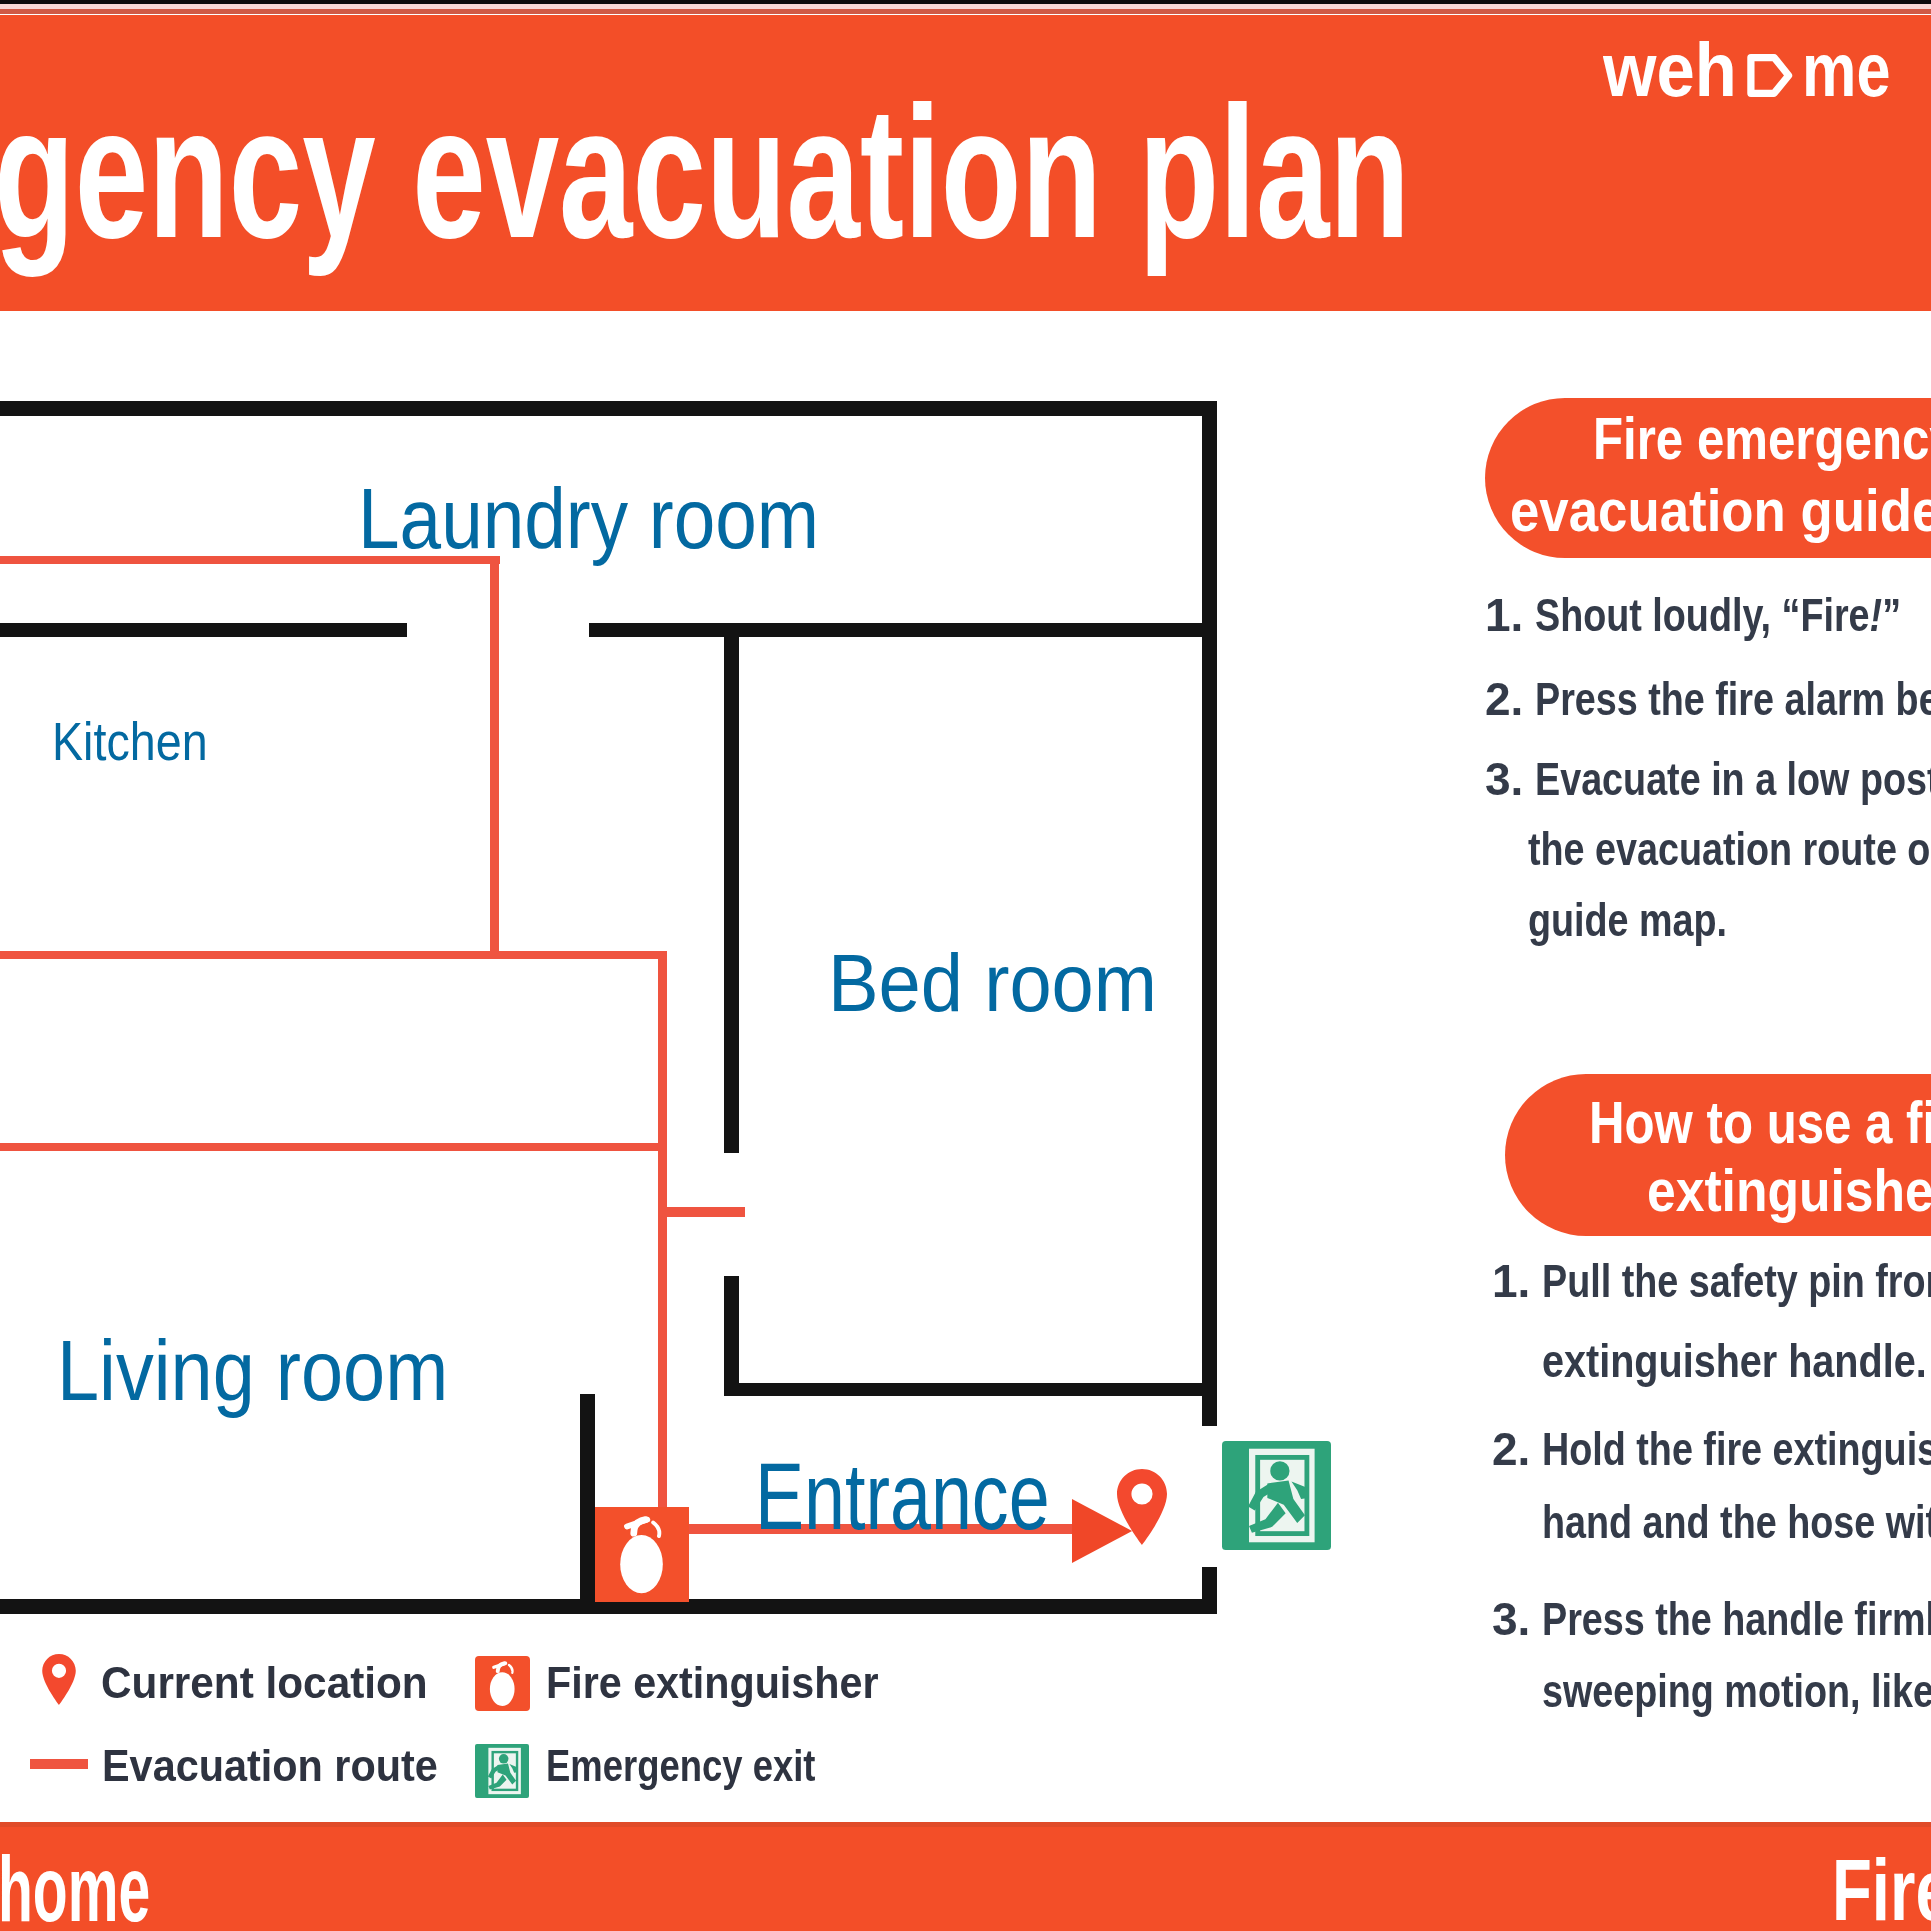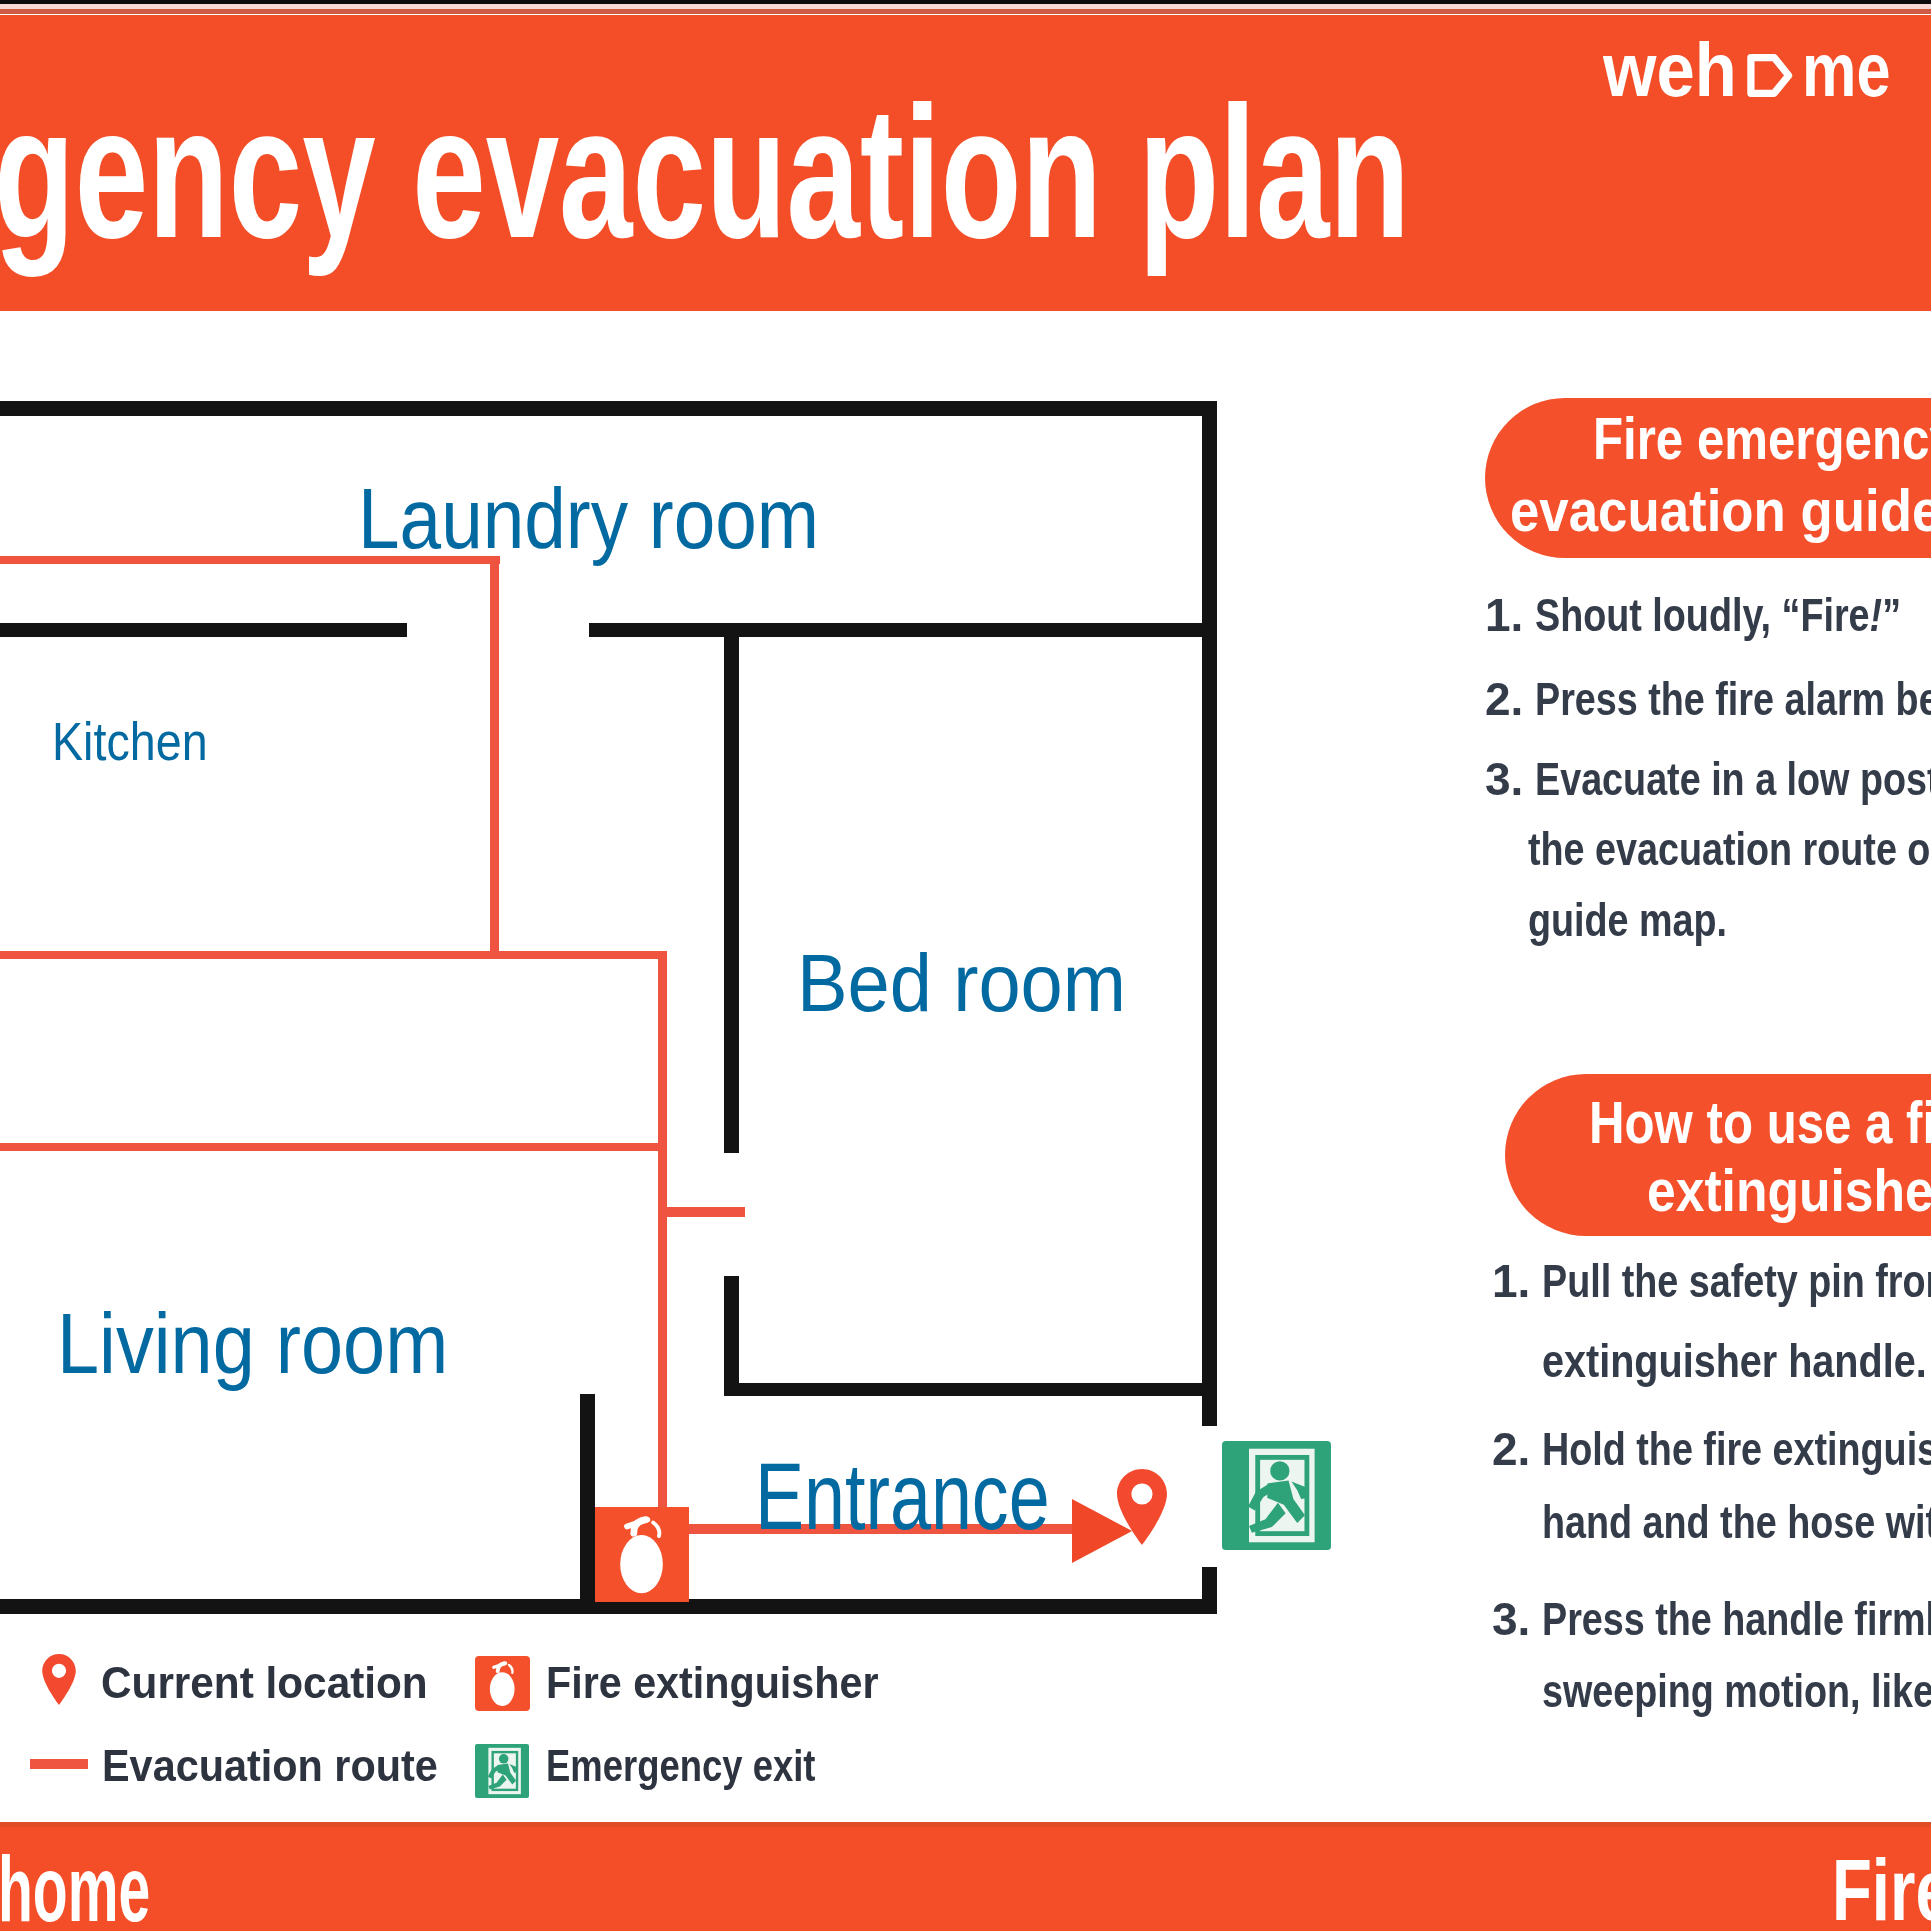--- a/index.html
+++ b/index.html
@@ -73,23 +73,23 @@
 <div class="red" style="left:688px;top:1524px;width:398px;height:9.7px;"></div>
 
 <svg class="abs" style="left:1072px;top:1499px;" width="64" height="64" viewBox="0 0 66 66">
     <polygon points="0,0 62,33 0,66" fill="#f04728"></polygon>
   </svg>
 
 <div class="lbl" style="left:358px;top:475px;font-size:86px;"><span style="transform:scaleX(0.869);">Laundry room</span></div>
 
 <div class="lbl" style="left:52px;top:715px;font-size:53px;"><span style="transform:scaleX(0.88);">Kitchen</span></div>
 
-<div class="lbl" style="left:797px;top:943px;font-size:81px;"><span style="transform:scaleX(0.937);">Bed room</span></div>
-
-<div class="lbl" style="left:57px;top:1300px;font-size:86px;"><span style="transform:scaleX(0.88);">Living room</span></div>
+<div class="lbl" style="left:828px;top:943px;font-size:81px;"><span style="transform:scaleX(0.937);">Bed room</span></div>
+
+<div class="lbl" style="left:57px;top:1327px;font-size:86px;"><span style="transform:scaleX(0.88);">Living room</span></div>
 
 <div class="lbl" style="left:755px;top:1450px;font-size:94px;"><span style="transform:scaleX(0.783);">Entrance</span></div>
 
 <div class="abs" style="left:595px;top:1507px;width:94px;height:95px;background:#f3502b;">
   <svg width="94" height="95" viewBox="0 0 97 98">
     <ellipse cx="48" cy="59" rx="22" ry="30" fill="#ffffff"></ellipse>
     <path d="M40 27 Q40 15 52 13" stroke="#ffffff" stroke-width="7" fill="none" stroke-linecap="round"></path>
     <path d="M33 20 L54 13" stroke="#ffffff" stroke-width="6" fill="none" stroke-linecap="round"></path>
     <path d="M60 16 Q68 22 66 30" stroke="#ffffff" stroke-width="4" fill="none" stroke-linecap="round"></path>
   </svg>

